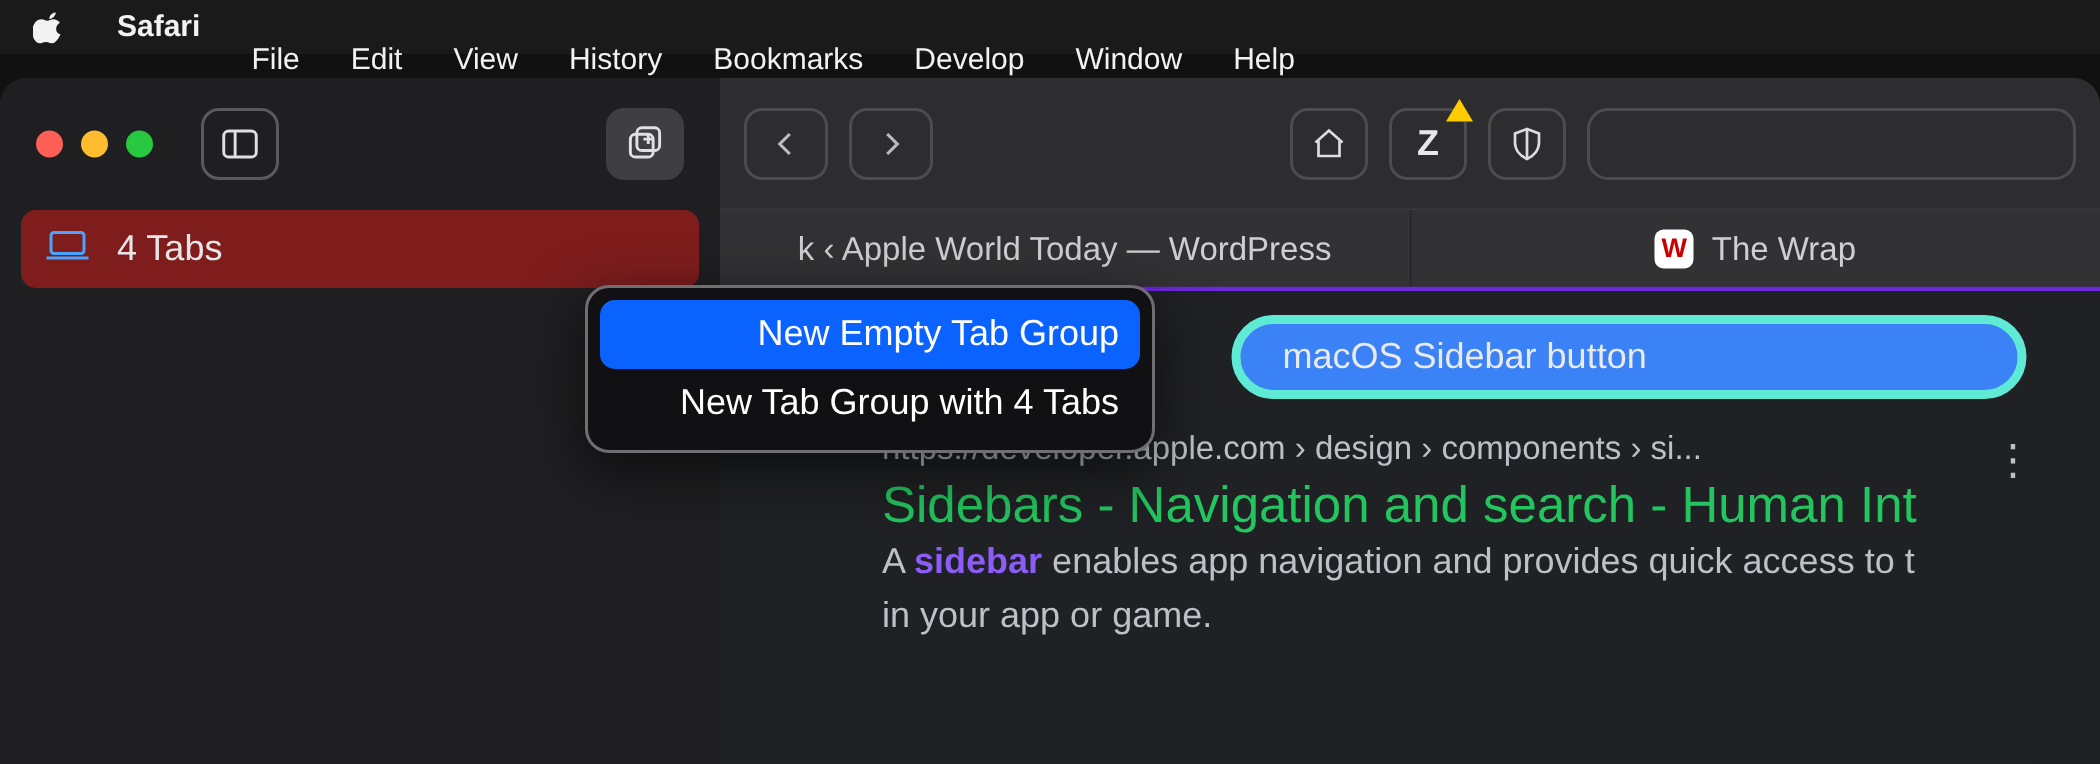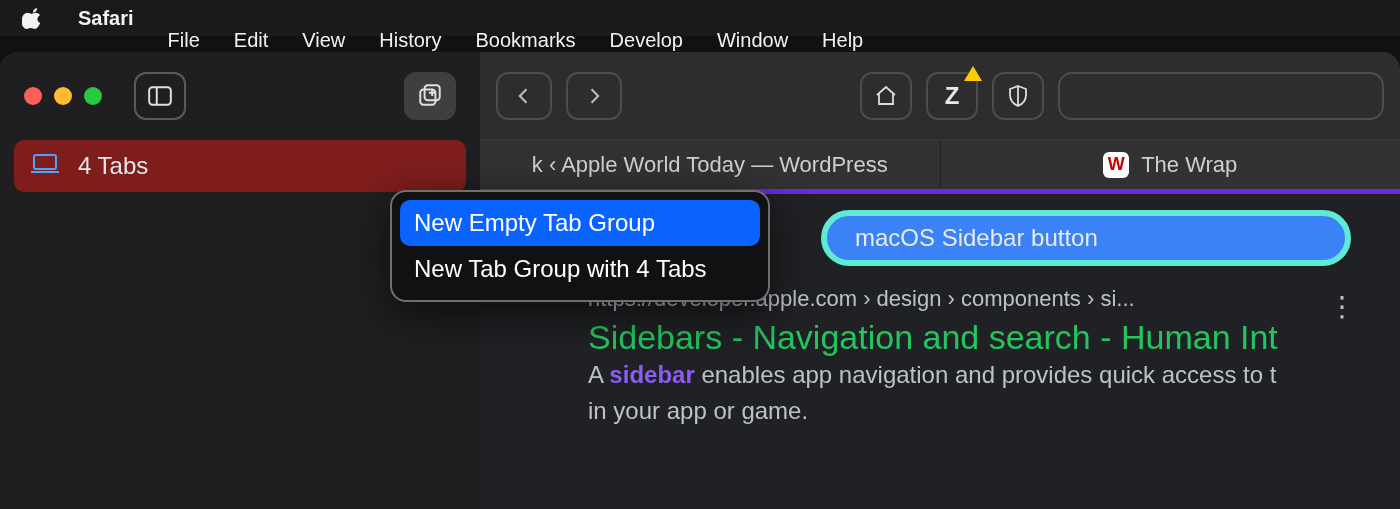--- a/index.html
+++ b/index.html
@@ -109,21 +109,21 @@
     border: 2px solid #4c4c4e;
     border-radius: 14px;
     background: transparent;
   }
   .main-toolbar .gap-lg { width: 210px; }
   
   .tabstrip {
     height: 54px;
     display:flex; align-items:stretch;
     background:#2d2d2f;
-    border-bottom:5px solid #6d28d9;
+    border-bottom:3px solid #6d28d9;
   }
   .tab {
     flex:1;
     display:flex; align-items:center; justify-content:center;
     gap:12px;
     color:#cfcfd1;
     font-size:22px;
     background:#323234;
     border-right:1px solid #222224;
     white-space:nowrap;
@@ -176,20 +176,21 @@
     z-index: 50;
     box-shadow: 0 12px 40px rgba(0,0,0,.6);
   }
   .dropdown .item {
     height:46px;
     display:flex; align-items:center;
     padding:0 14px;
     color:#fff;
     font-size:24px;
     border-radius:10px;
+    justify-content:flex-end;
   }
   .dropdown .item.hl { background:#0a63ff; }
 </style>
 </head>
 <body>
 
 <div class="menubar">
   <span class="apple-logo">
     <svg viewBox="0 0 24 24">
         <path fill="#f2f2f2" d="M16.5 1.5c0 1.2-.5 2.3-1.3 3.1-.9.9-2.1 1.6-3.3 1.5-.1-1.2.5-2.4 1.3-3.2.9-.9 2.3-1.5 3.3-1.4zM20 17.3c-.6 1.3-.9 1.9-1.7 3.1-1.1 1.6-2.6 3.6-4.5 3.6-1.7 0-2.1-1.1-4.4-1.1s-2.8 1.1-4.4 1.1c-1.9 0-3.3-1.8-4.4-3.4C-1 16.7-.7 11.8 1.3 9c1.1-1.6 2.9-2.6 4.8-2.6 1.8 0 2.9 1.1 4.4 1.1 1.4 0 2.3-1.1 4.4-1.1 1.7 0 3.5.9 4.7 2.5-4.1 2.3-3.4 8.1.4 8.4z"></path>

